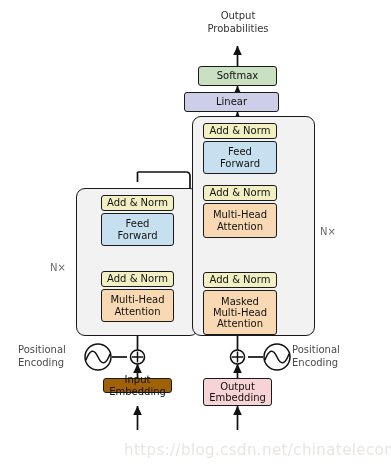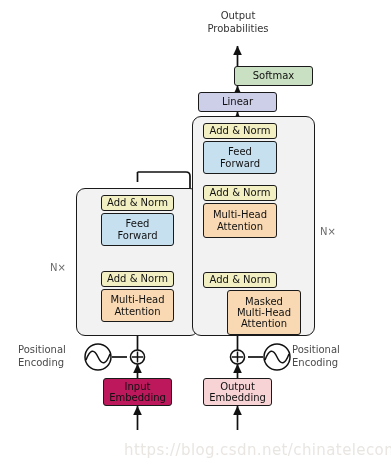--- a/index.html
+++ b/index.html
@@ -166,58 +166,58 @@
       <path d="M265,360 Q271,344 277,357 Q283,370 289,354"></path>
     </g>
   </svg>
 
   <div class="outer" style="left:76px; top:188px; width:123px; height:148px;"></div>
   <div class="outer" style="left:192px; top:116px; width:123px; height:220px;"></div>
 
   <div class="lbl dark" style="left:188px; top:10px; width:100px;">Output
 Probabilities</div>
 
-  <div class="box" style="left:198px; top:66px; width:79px; height:20px; background:#c9e0c2;margin-left:36px;">Softmax</div>
-
-  <div class="box" style="left:198px; top:92px; width:79px; height:20px; background:#cdcee8;">Linear</div>
+  <div class="box" style="left:198px; top:66px; width:79px; height:20px; background:#c9e0c2;">Softmax</div>
+
+  <div class="box" style="left:184px; top:92px; width:95px; height:20px; background:#cdcee8;">Linear</div>
 
   <div class="box" style="left:203px; top:123px; width:74px; height:16px; background:#f2f0c3;">Add &amp; Norm</div>
 
   <div class="box" style="left:203px; top:141px; width:74px; height:33px; background:#c7e0f0;">Feed
 Forward</div>
 
   <div class="box" style="left:203px; top:185px; width:74px; height:16px; background:#f2f0c3;">Add &amp; Norm</div>
 
   <div class="box" style="left:203px; top:203px; width:74px; height:35px; background:#f8d9b4;">Multi-Head
 Attention</div>
 
   <div class="box" style="left:203px; top:272px; width:74px; height:16px; background:#f2f0c3;">Add &amp; Norm</div>
 
-  <div class="box" style="left:203px; top:290px; width:74px; height:45px; background:#f8d9b4;margin-left:24px;">Masked
+  <div class="box" style="left:203px; top:290px; width:74px; height:45px; background:#f8d9b4;">Masked
 Multi-Head
 Attention</div>
 
   <div class="nx" style="left:320px; top:226px;">N×</div>
 
   <div class="box" style="left:101px; top:195px; width:73px; height:16px; background:#f2f0c3;">Add &amp; Norm</div>
 
   <div class="box" style="left:101px; top:213px; width:73px; height:33px; background:#c7e0f0;">Feed
 Forward</div>
 
   <div class="box" style="left:101px; top:271px; width:73px; height:16px; background:#f2f0c3;">Add &amp; Norm</div>
 
   <div class="box" style="left:101px; top:289px; width:73px; height:33px; background:#f8d9b4;">Multi-Head
 Attention</div>
 
   <div class="nx" style="left:50px; top:262px;">N×</div>
 
   <div class="lbl" style="left:18px; top:344px; width:68px; text-align:left;">Positional
 Encoding</div>
 
-  <div class="box" style="left:103px; top:378px; width:69px; height:28px; background:#be185d;">Input
+  <div class="box" style="left:103px; top:378px; width:69px; height:15px; background:#a16207;">Input
 Embedding</div>
 
 
   <div class="lbl" style="left:292px; top:344px; width:90px; text-align:left;">Positional
 Encoding</div>
 
   <div class="box" style="left:203px; top:378px; width:69px; height:28px; background:#f7d3d6;">Output
 Embedding</div>
 
 

